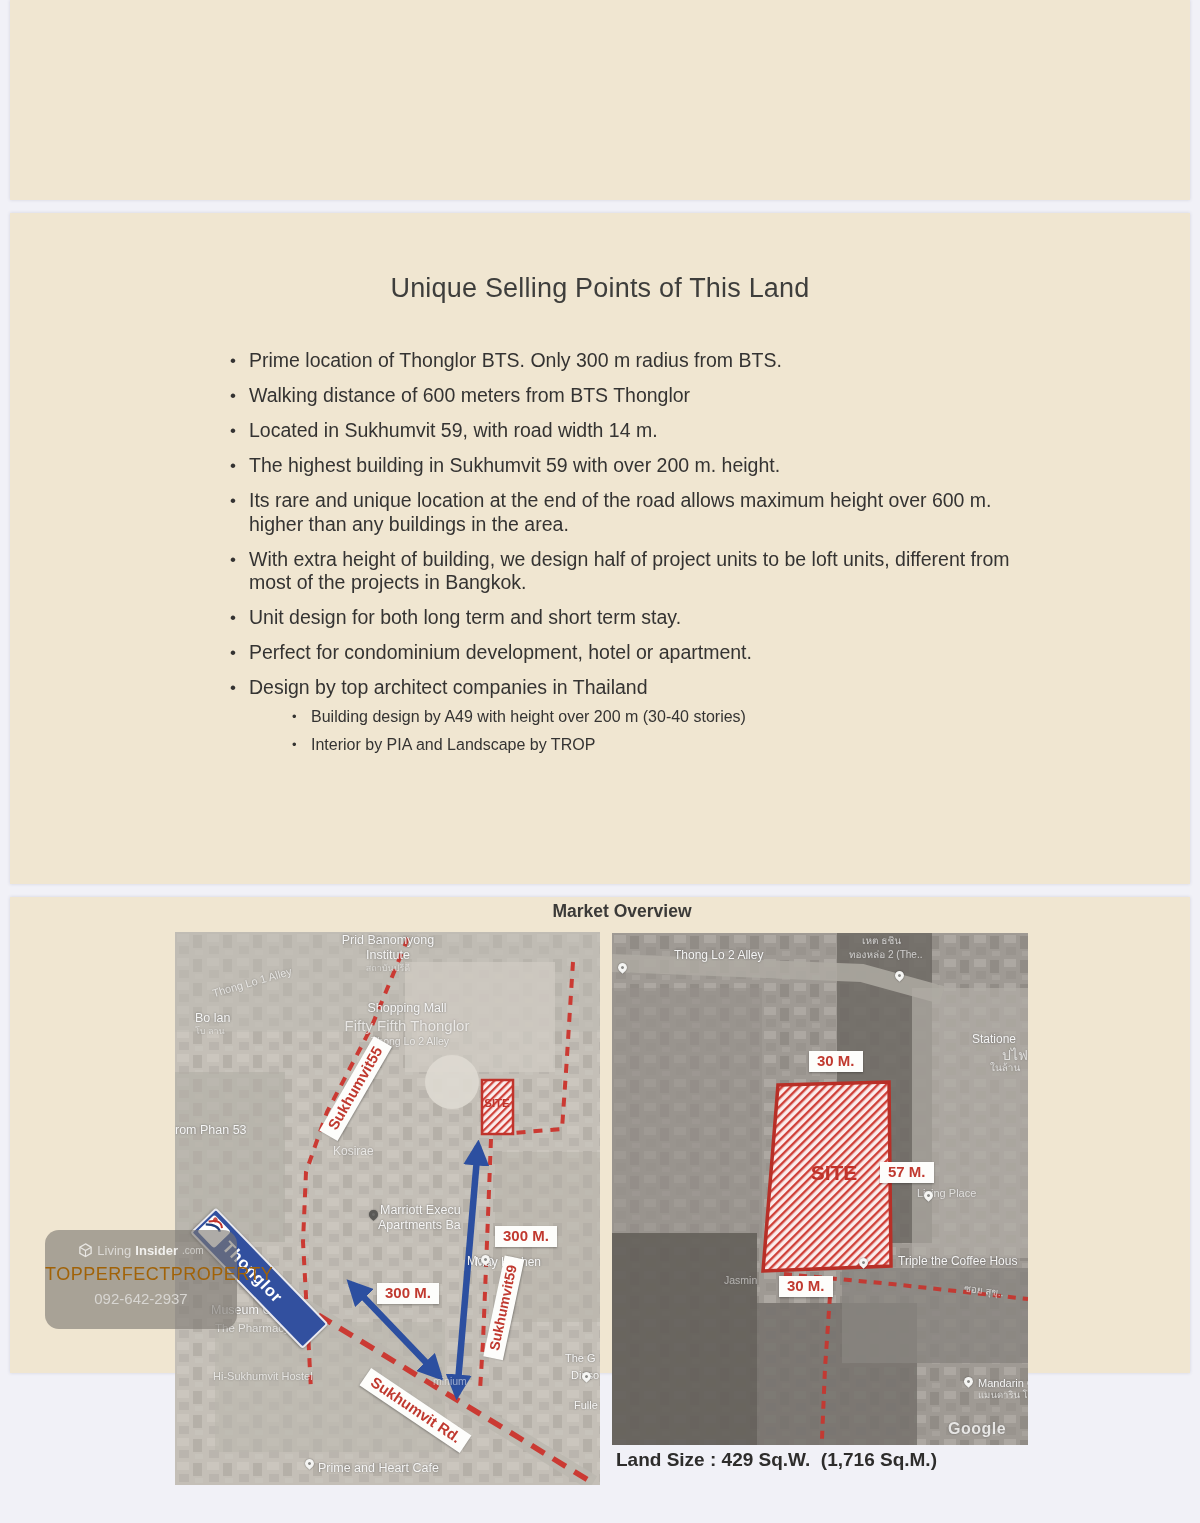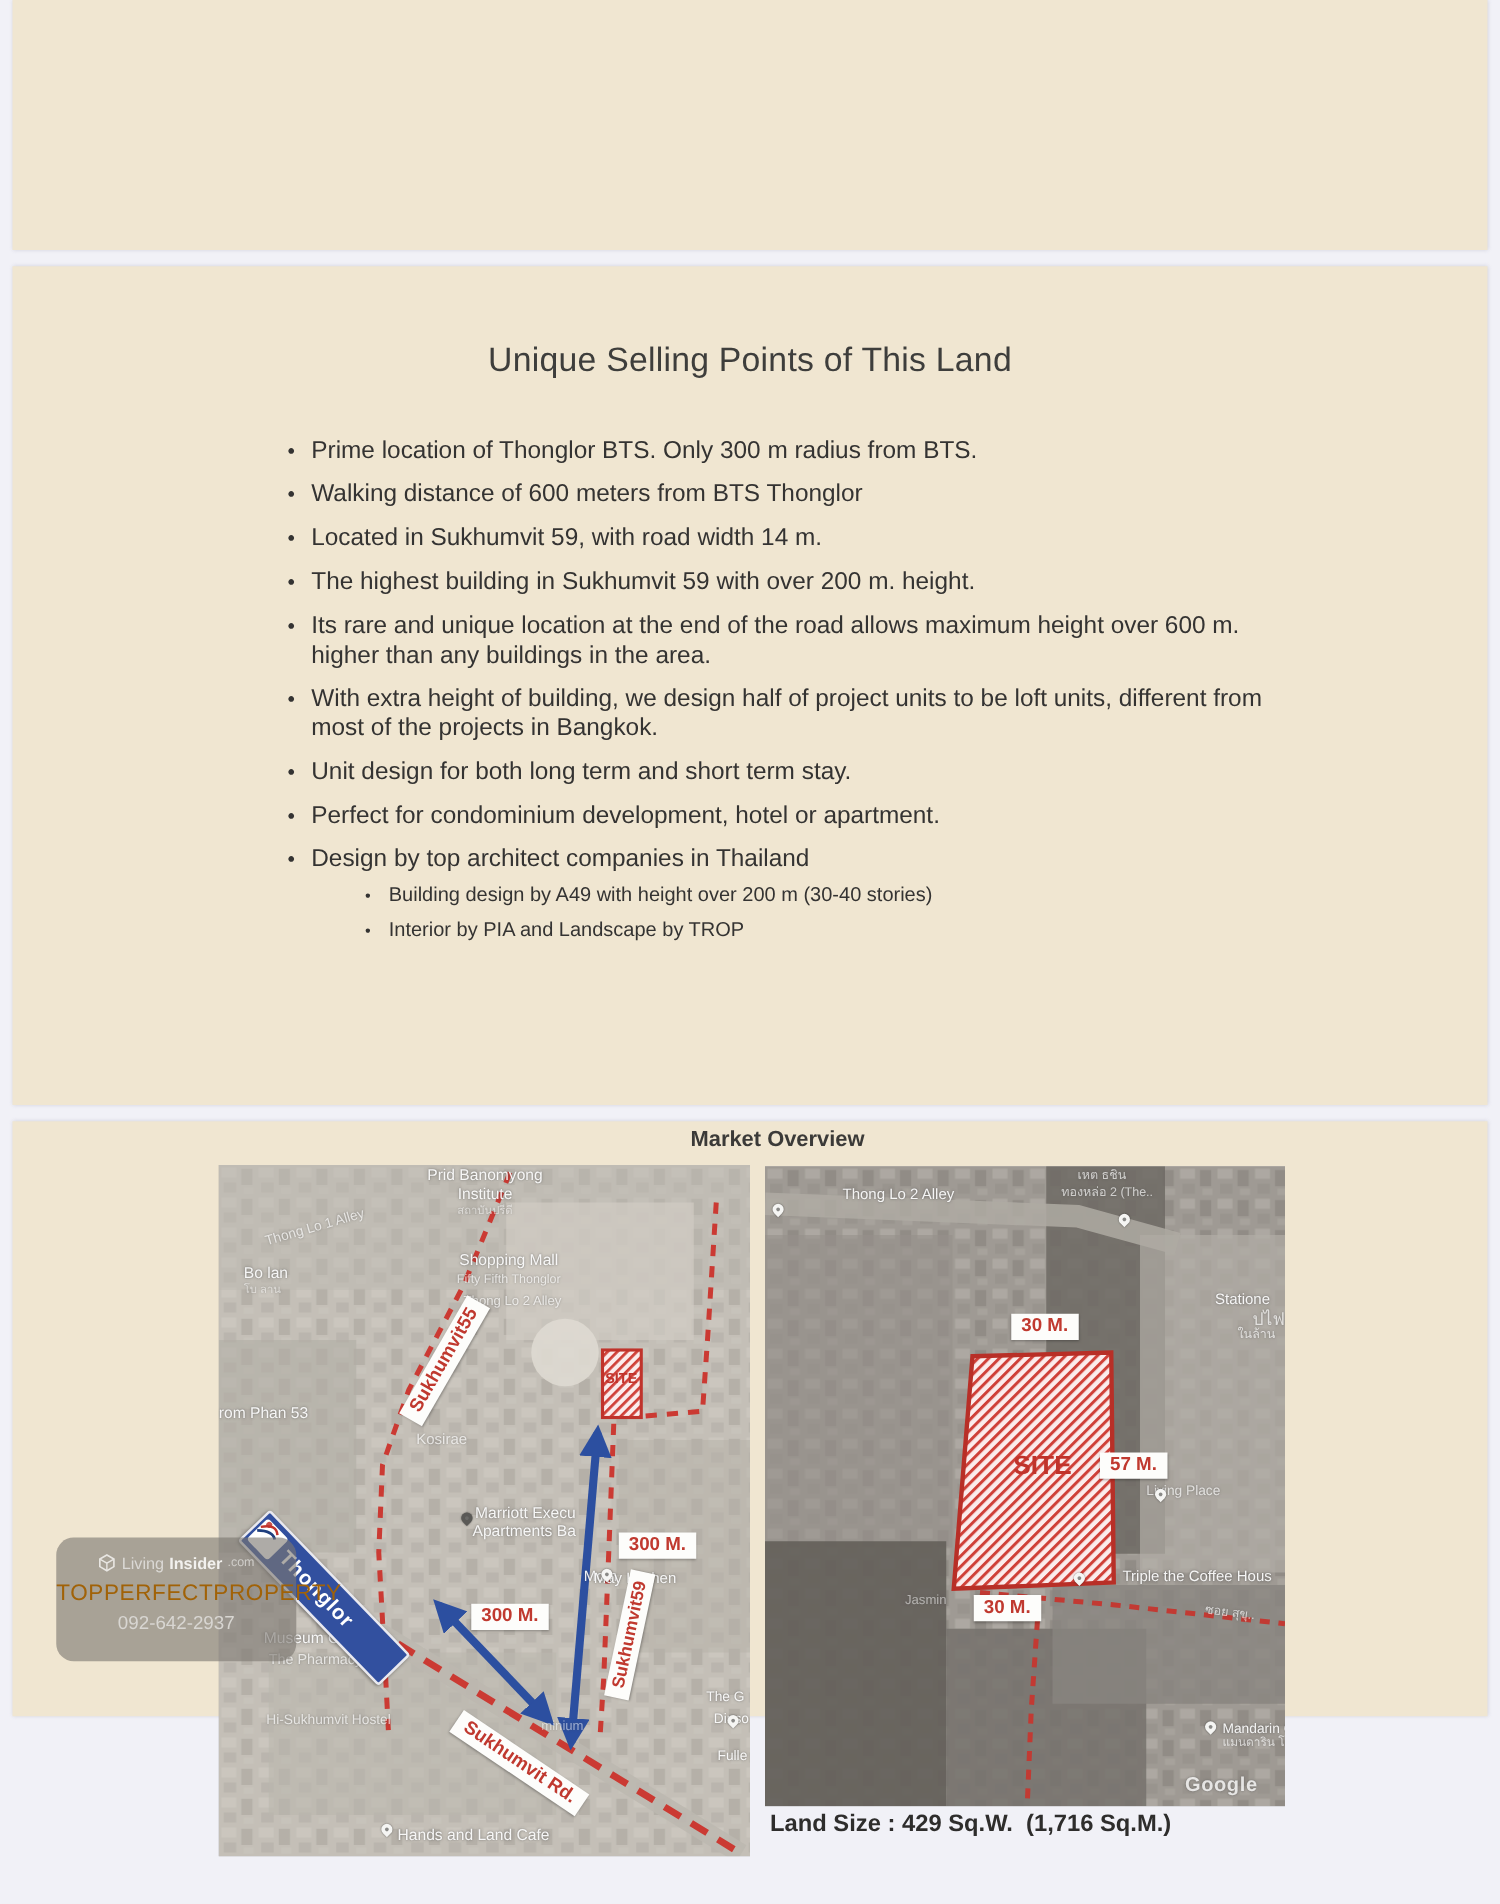--- a/index.html
+++ b/index.html
@@ -120,36 +120,36 @@
         <line x1="176" y1="352" x2="264" y2="444" stroke="#2c4fa0" stroke-width="6.5" marker-start="url(#ahL)" marker-end="url(#ahL)"></line>
       </svg>
 
       <span class="place c" style="left:146px;top:2px;width:134px;font-size:12.5px;">Prid Banomyong</span>
       <span class="place c" style="left:146px;top:17px;width:134px;font-size:12.5px;">Institute</span>
       <span class="place c faint" style="left:146px;top:32px;width:134px;font-size:9px;">สถาบันปรีดี</span>
       <span class="place dim" style="left:36px;top:44px;font-size:11px;transform:rotate(-16deg);">Thong Lo 1 Alley</span>
       <span class="place" style="left:20px;top:80px;font-size:12.5px;">Bo lan</span>
       <span class="place faint" style="left:20px;top:95px;font-size:9px;">โบ ลาน</span>
       <span class="place c" style="left:162px;top:70px;width:140px;font-size:12.5px;">Shopping Mall</span>
-      <span class="place c dim" style="left:162px;top:86px;width:140px;font-size:10px;">Fifty Fifth Thonglor</span>
+      <span class="place c dim" style="left:162px;top:86px;width:140px;font-size:15px;">Fifty Fifth Thonglor</span>
       <span class="place c dim" style="left:172px;top:104px;width:126px;font-size:10.5px;">Thong Lo 2 Alley</span>
       <span class="place" style="left:0px;top:192px;font-size:12.5px;">rom Phan 53</span>
       <span class="place dim" style="left:158px;top:213px;font-size:12px;">Kosirae</span>
       <span class="place" style="left:205px;top:272px;font-size:12.5px;">Marriott Execu</span>
       <span class="place" style="left:203px;top:287px;font-size:12.5px;">Apartments Ba</span>
       <span class="place" style="left:248px;top:323px;font-size:12px;margin-left:44px;">Moth</span>
       <span class="place" style="left:300px;top:324px;font-size:12px;">May Kitchen</span>
       <span class="place" style="left:36px;top:372px;font-size:12.5px;">Museum O</span>
       <span class="place dim" style="left:40px;top:390px;font-size:11.5px;">The Pharmacy</span>
       <span class="place dim" style="left:38px;top:438px;font-size:11px;">Hi-Sukhumvit Hostel</span>
       <span class="place faint" style="left:258px;top:444px;font-size:10.5px;">minium</span>
       <span class="place" style="left:390px;top:420px;font-size:11px;">The G</span>
       <span class="place" style="left:396px;top:437px;font-size:11px;">Dinso</span>
       <span class="place" style="left:399px;top:467px;font-size:11px;">Fulle</span>
-      <span class="place" style="left:143px;top:530px;font-size:12.5px;">Hands and Land Cafe</span>
+      <span class="place" style="left:143px;top:530px;font-size:12.5px;">Prime and Heart Cafe</span>
 
       <i class="pin dark" style="left:194px;top:278px;"></i>
       <i class="pin" style="left:306px;top:323px;"></i>
       <i class="pin" style="left:407px;top:440px;"></i>
       <i class="pin" style="left:130px;top:527px;"></i>
 
       <span class="tag" style="left:126px;top:146px;transform:rotate(-60deg);">Sukhumvit55</span>
       <span class="site-word" style="left:298px;top:165px;width:48px;font-size:11.5px;">SITE</span>
       <span class="tag" style="left:320px;top:294px;">300 M.</span>
       <span class="tag" style="left:202px;top:351px;">300 M.</span>

